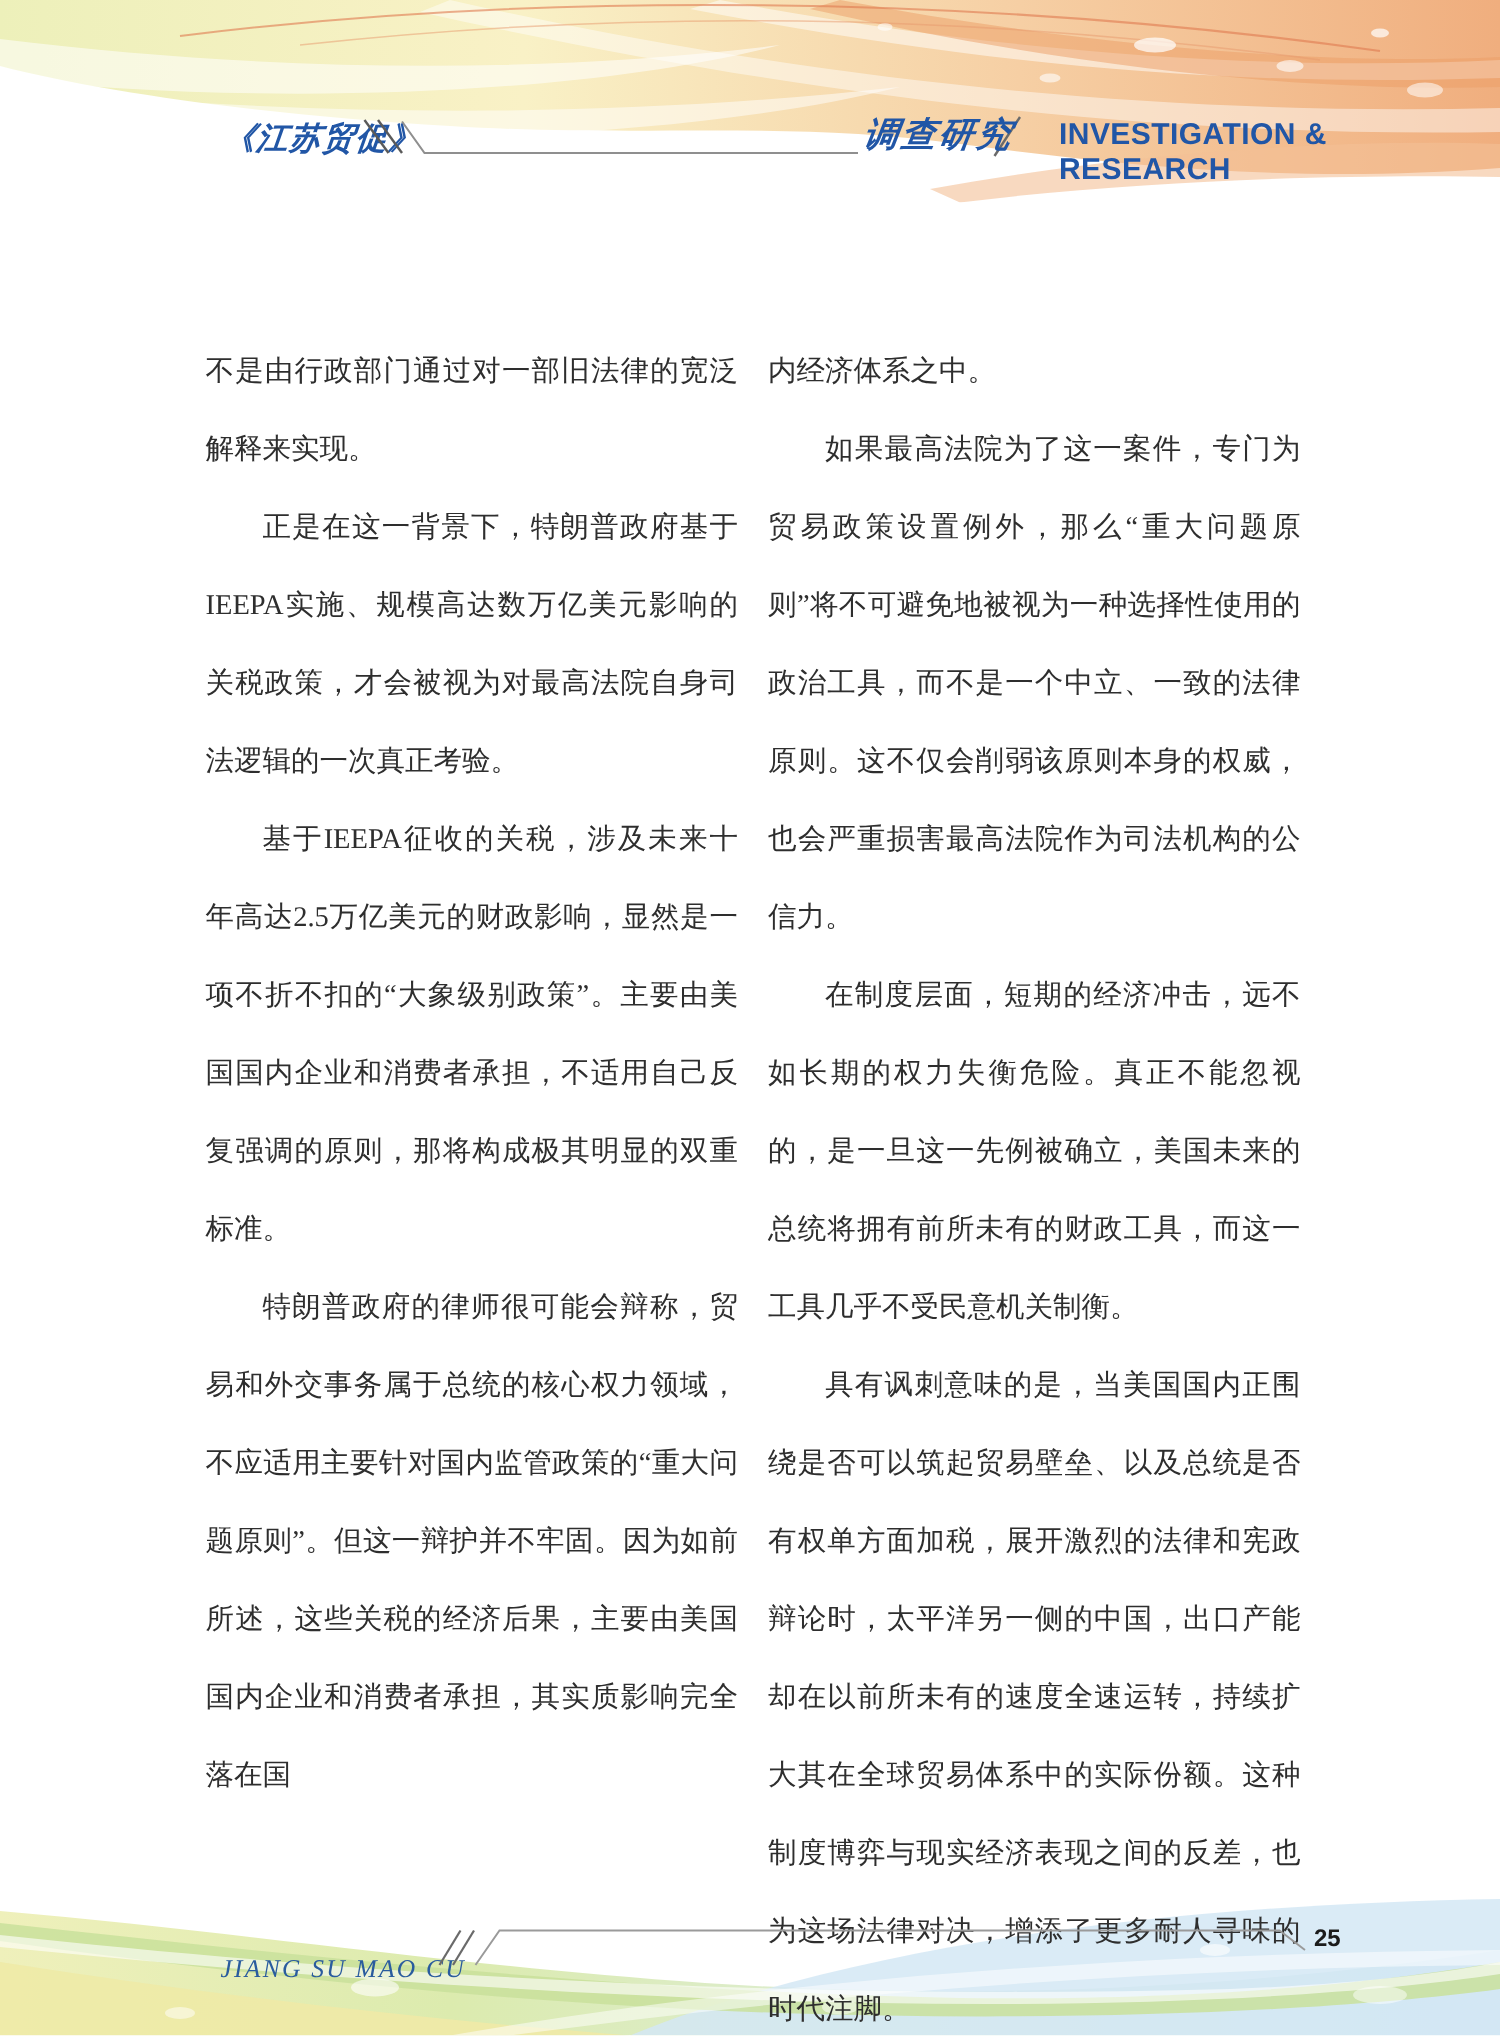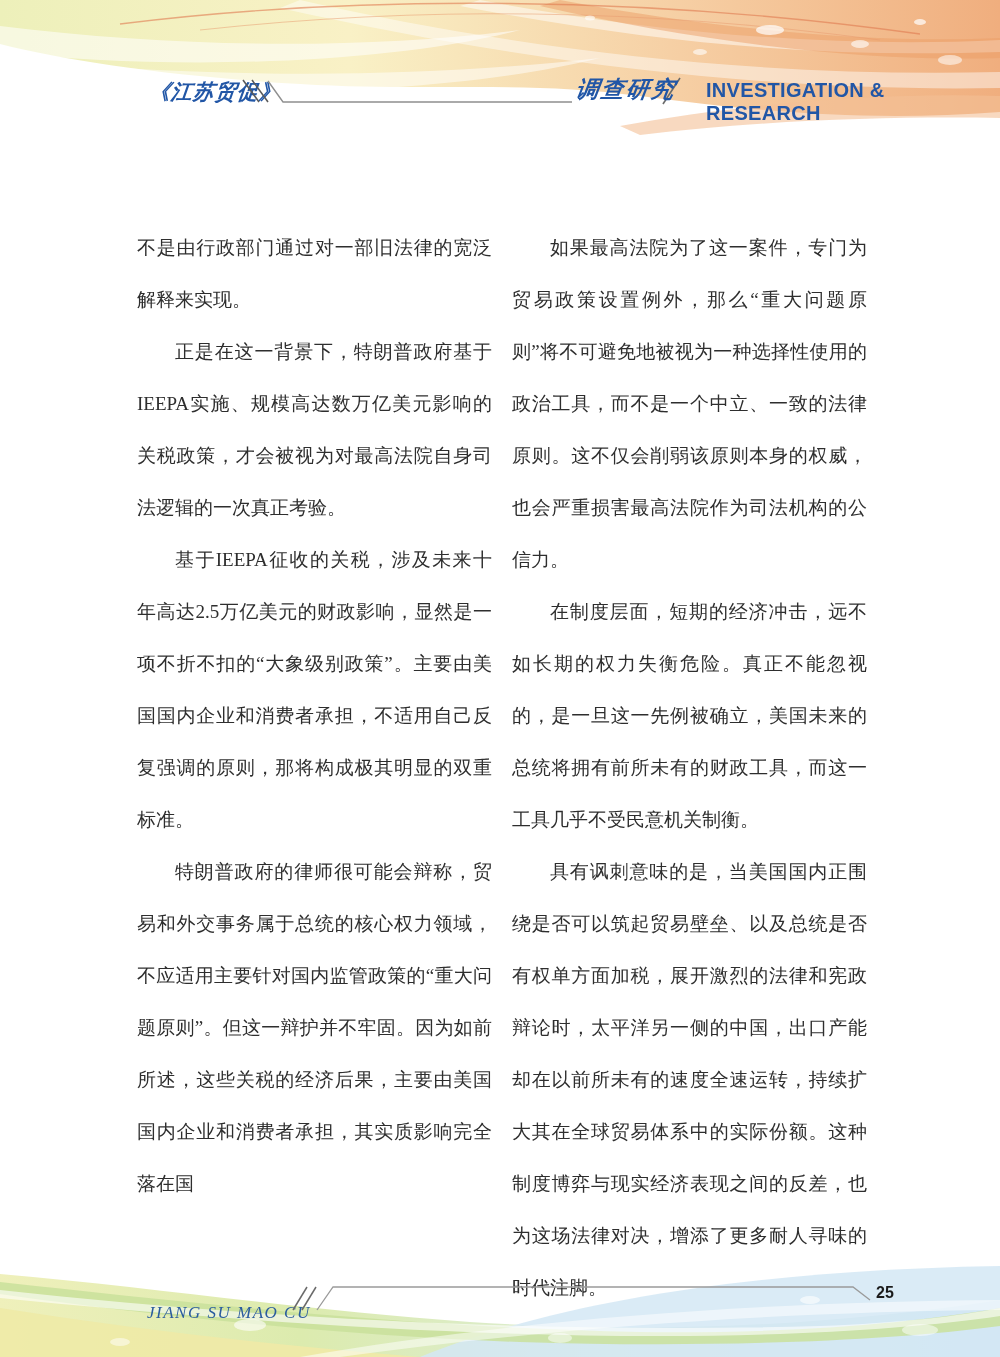--- a/index.html
+++ b/index.html
@@ -101,20 +101,21 @@
 
   <div class="columns">
     <div class="col">
         <p class="">不是由行政部门通过对一部旧法律的宽泛解释来实现。</p>
         <p class="indent">正是在这一背景下，特朗普政府基于IEEPA实施、规模高达数万亿美元影响的关税政策，才会被视为对最高法院自身司法逻辑的一次真正考验。</p>
         <p class="indent">基于IEEPA征收的关税，涉及未来十年高达2.5万亿美元的财政影响，显然是一项不折不扣的“大象级别政策”。主要由美国国内企业和消费者承担，不适用自己反复强调的原则，那将构成极其明显的双重标准。</p>
         <p class="indent">特朗普政府的律师很可能会辩称，贸易和外交事务属于总统的核心权力领域，不应适用主要针对国内监管政策的“重大问题原则”。但这一辩护并不牢固。因为如前所述，这些关税的经济后果，主要由美国国内企业和消费者承担，其实质影响完全落在国</p>
       </div>
     <div class="col">
 
+    <p class="">内经济体系之中。</p>
         <p class="indent">如果最高法院为了这一案件，专门为贸易政策设置例外，那么“重大问题原则”将不可避免地被视为一种选择性使用的政治工具，而不是一个中立、一致的法律原则。这不仅会削弱该原则本身的权威，也会严重损害最高法院作为司法机构的公信力。</p>
         <p class="indent">在制度层面，短期的经济冲击，远不如长期的权力失衡危险。真正不能忽视的，是一旦这一先例被确立，美国未来的总统将拥有前所未有的财政工具，而这一工具几乎不受民意机关制衡。</p>
         <p class="indent">具有讽刺意味的是，当美国国内正围绕是否可以筑起贸易壁垒、以及总统是否有权单方面加税，展开激烈的法律和宪政辩论时，太平洋另一侧的中国，出口产能却在以前所未有的速度全速运转，持续扩大其在全球贸易体系中的实际份额。这种制度博弈与现实经济表现之间的反差，也为这场法律对决，增添了更多耐人寻味的时代注脚。</p>
       </div>
   </div>
 
   <div class="journal-name">JIANG SU MAO CU</div>
   <svg class="rule-svg" style="top:1280px;" width="1000" height="36" aria-hidden="true">
     <line x1="293" y1="30" x2="307" y2="7" stroke="#6a6a6a" stroke-width="1.5"></line>
     <line x1="302" y1="30" x2="316" y2="7" stroke="#6a6a6a" stroke-width="1.5"></line>

